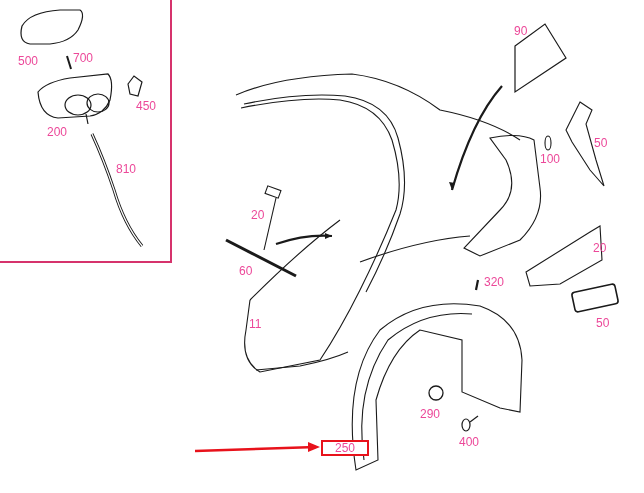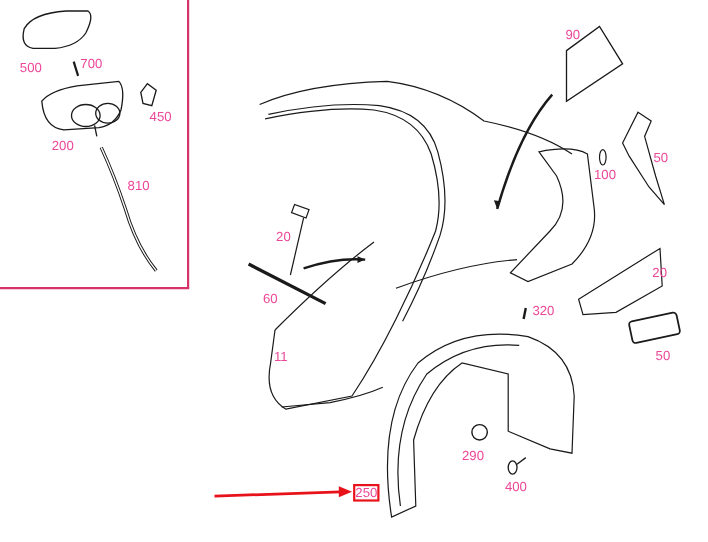--- a/index.html
+++ b/index.html
@@ -1,19 +1,19 @@
 <!DOCTYPE html>
 <html><head>
 <meta charset="utf-8">
 <style>
   html, body { margin:0; padding:0; background:#ffffff; }
   body { width:644px; height:493px; position:relative; overflow:hidden; font-family:"Liberation Sans", sans-serif; }
   #diagram { position:absolute; left:0; top:0; width:644px; height:493px; }
   .lbl { position:absolute; font-size:12px; color:#ec4899; line-height:1; white-space:nowrap; }
-  .hl { border:2px solid #e8121b; padding:0 0; background:#fff; }
+  .hl { border:2px solid #e8121b; padding:0 12px; background:#fff; }
 </style>
 </head>
 <body>
 
 <svg id="diagram" viewBox="0 0 644 493" xmlns="http://www.w3.org/2000/svg">
 
   <g>
     <line x1="171" y1="0" x2="171" y2="262" stroke="#d6336c" stroke-width="2"></line>
     <line x1="0" y1="262" x2="172" y2="262" stroke="#d6336c" stroke-width="2"></line>
   </g>

